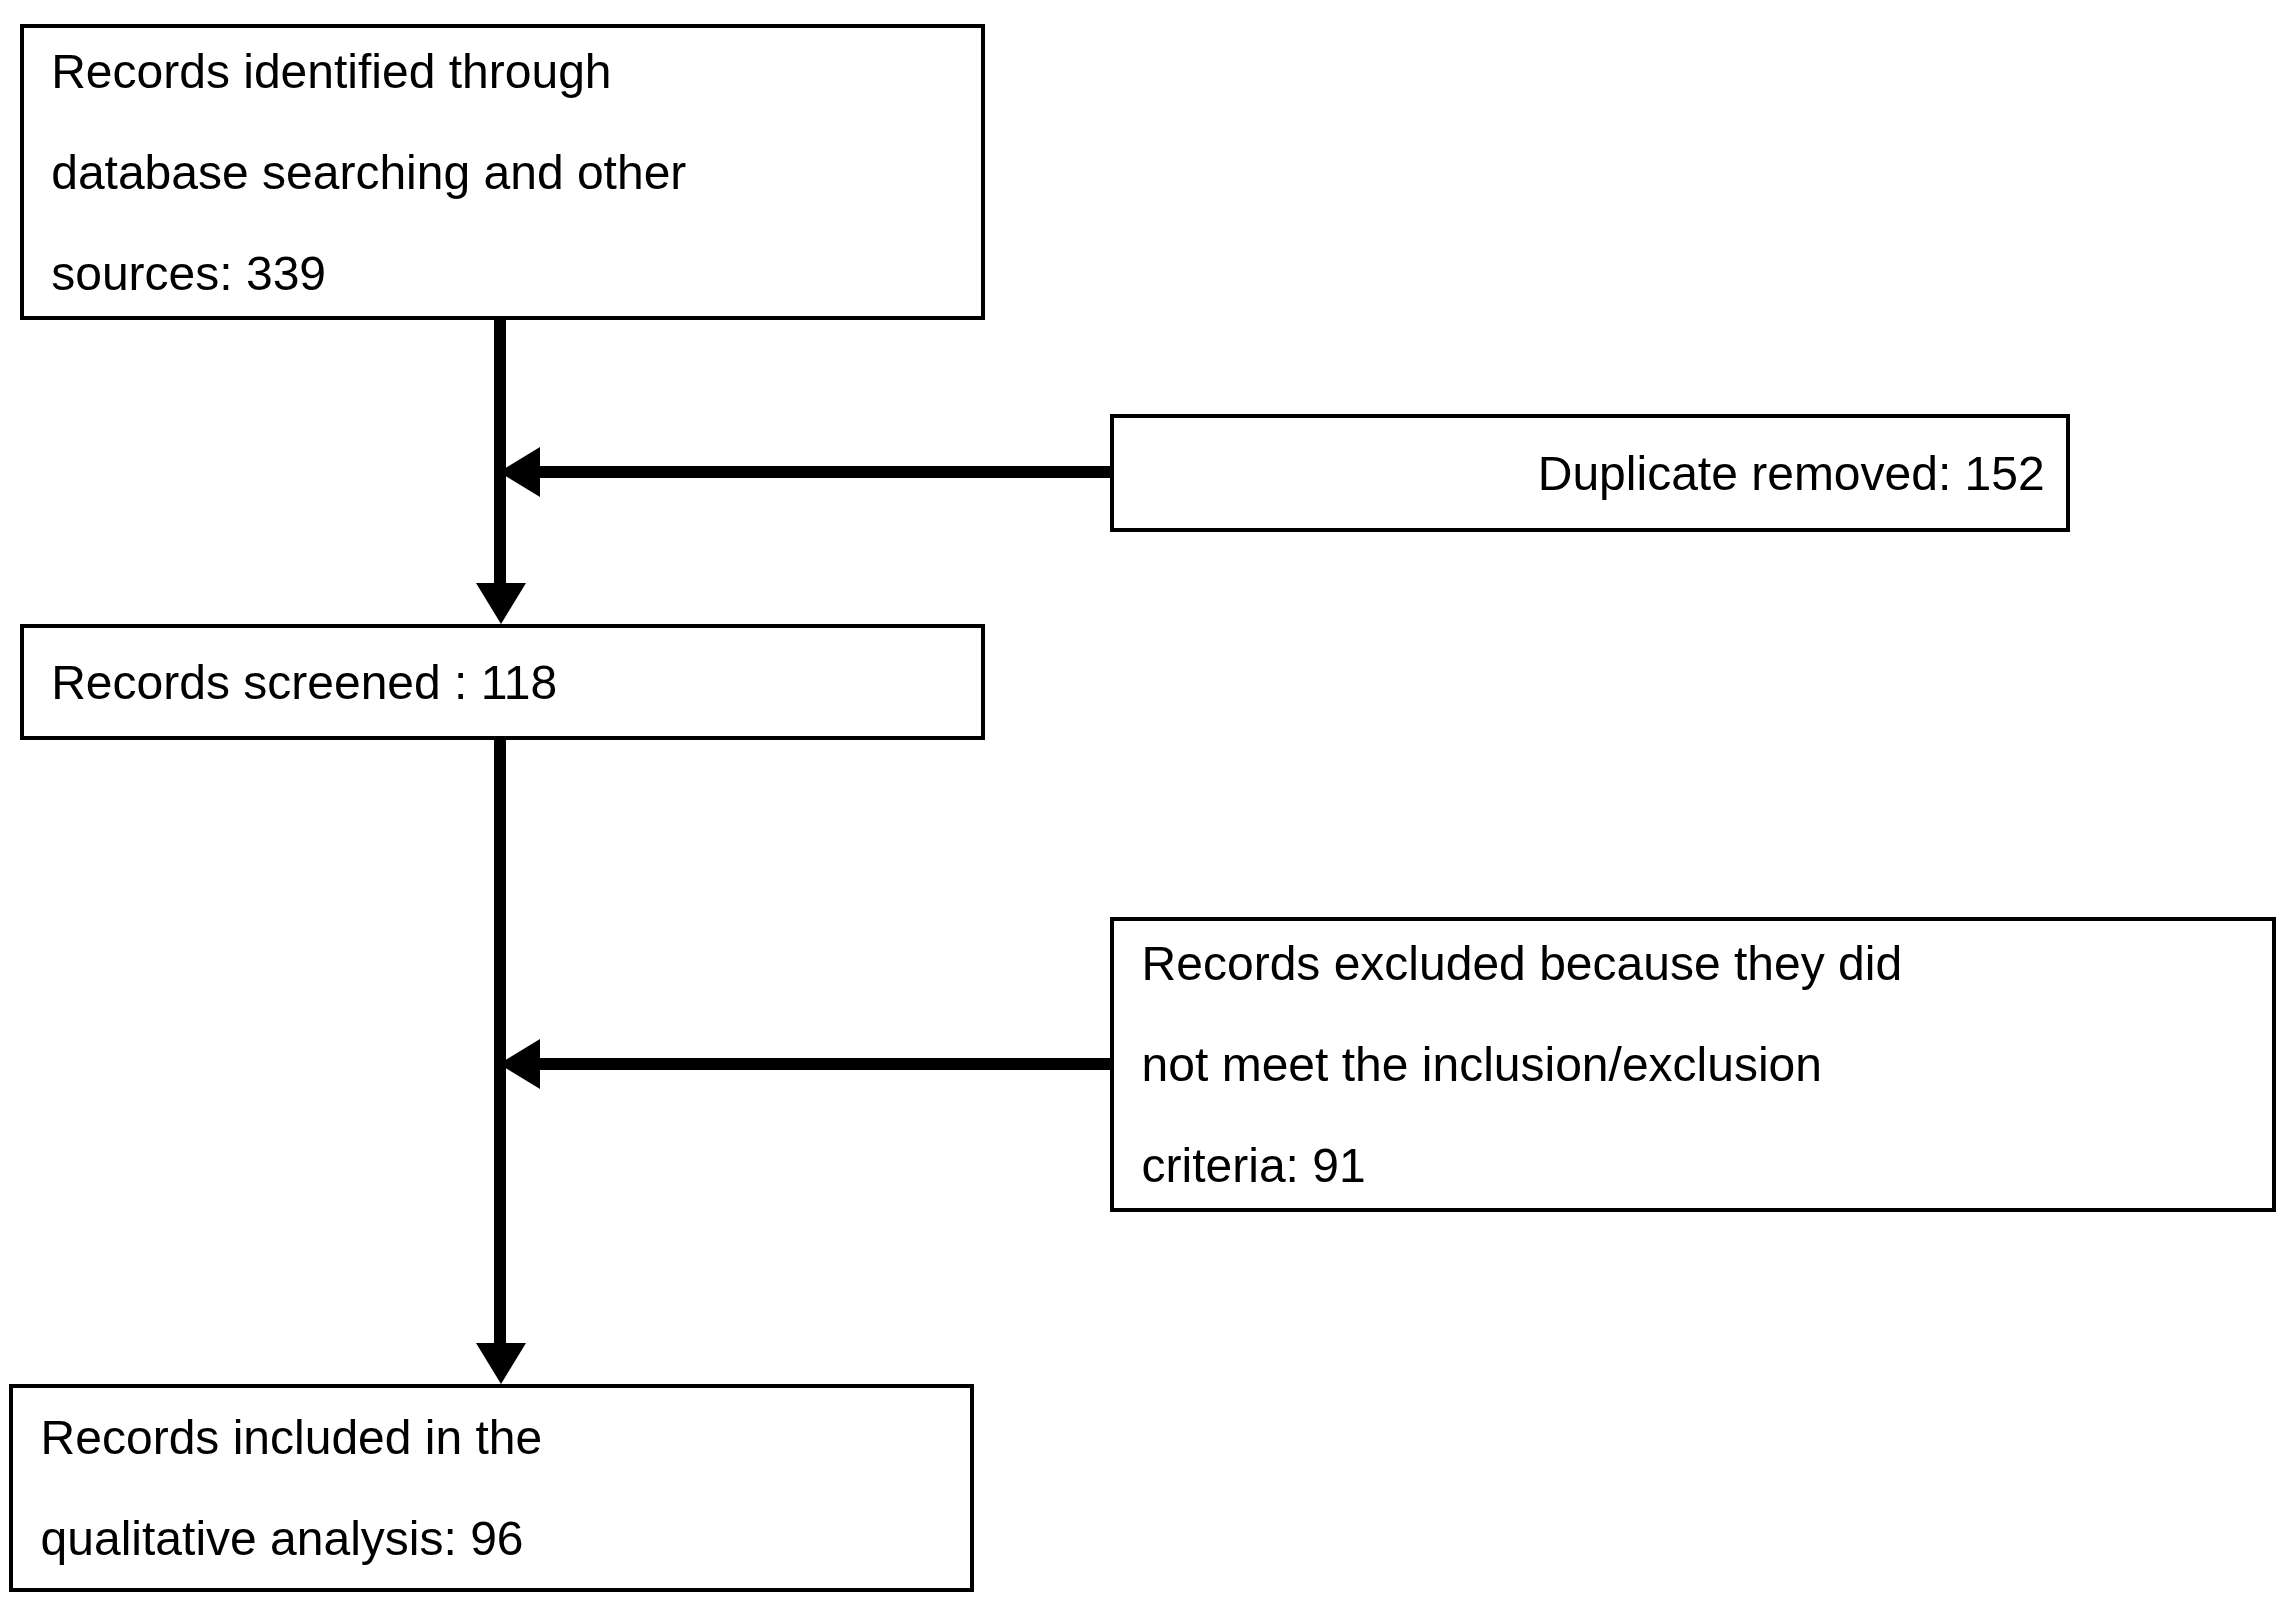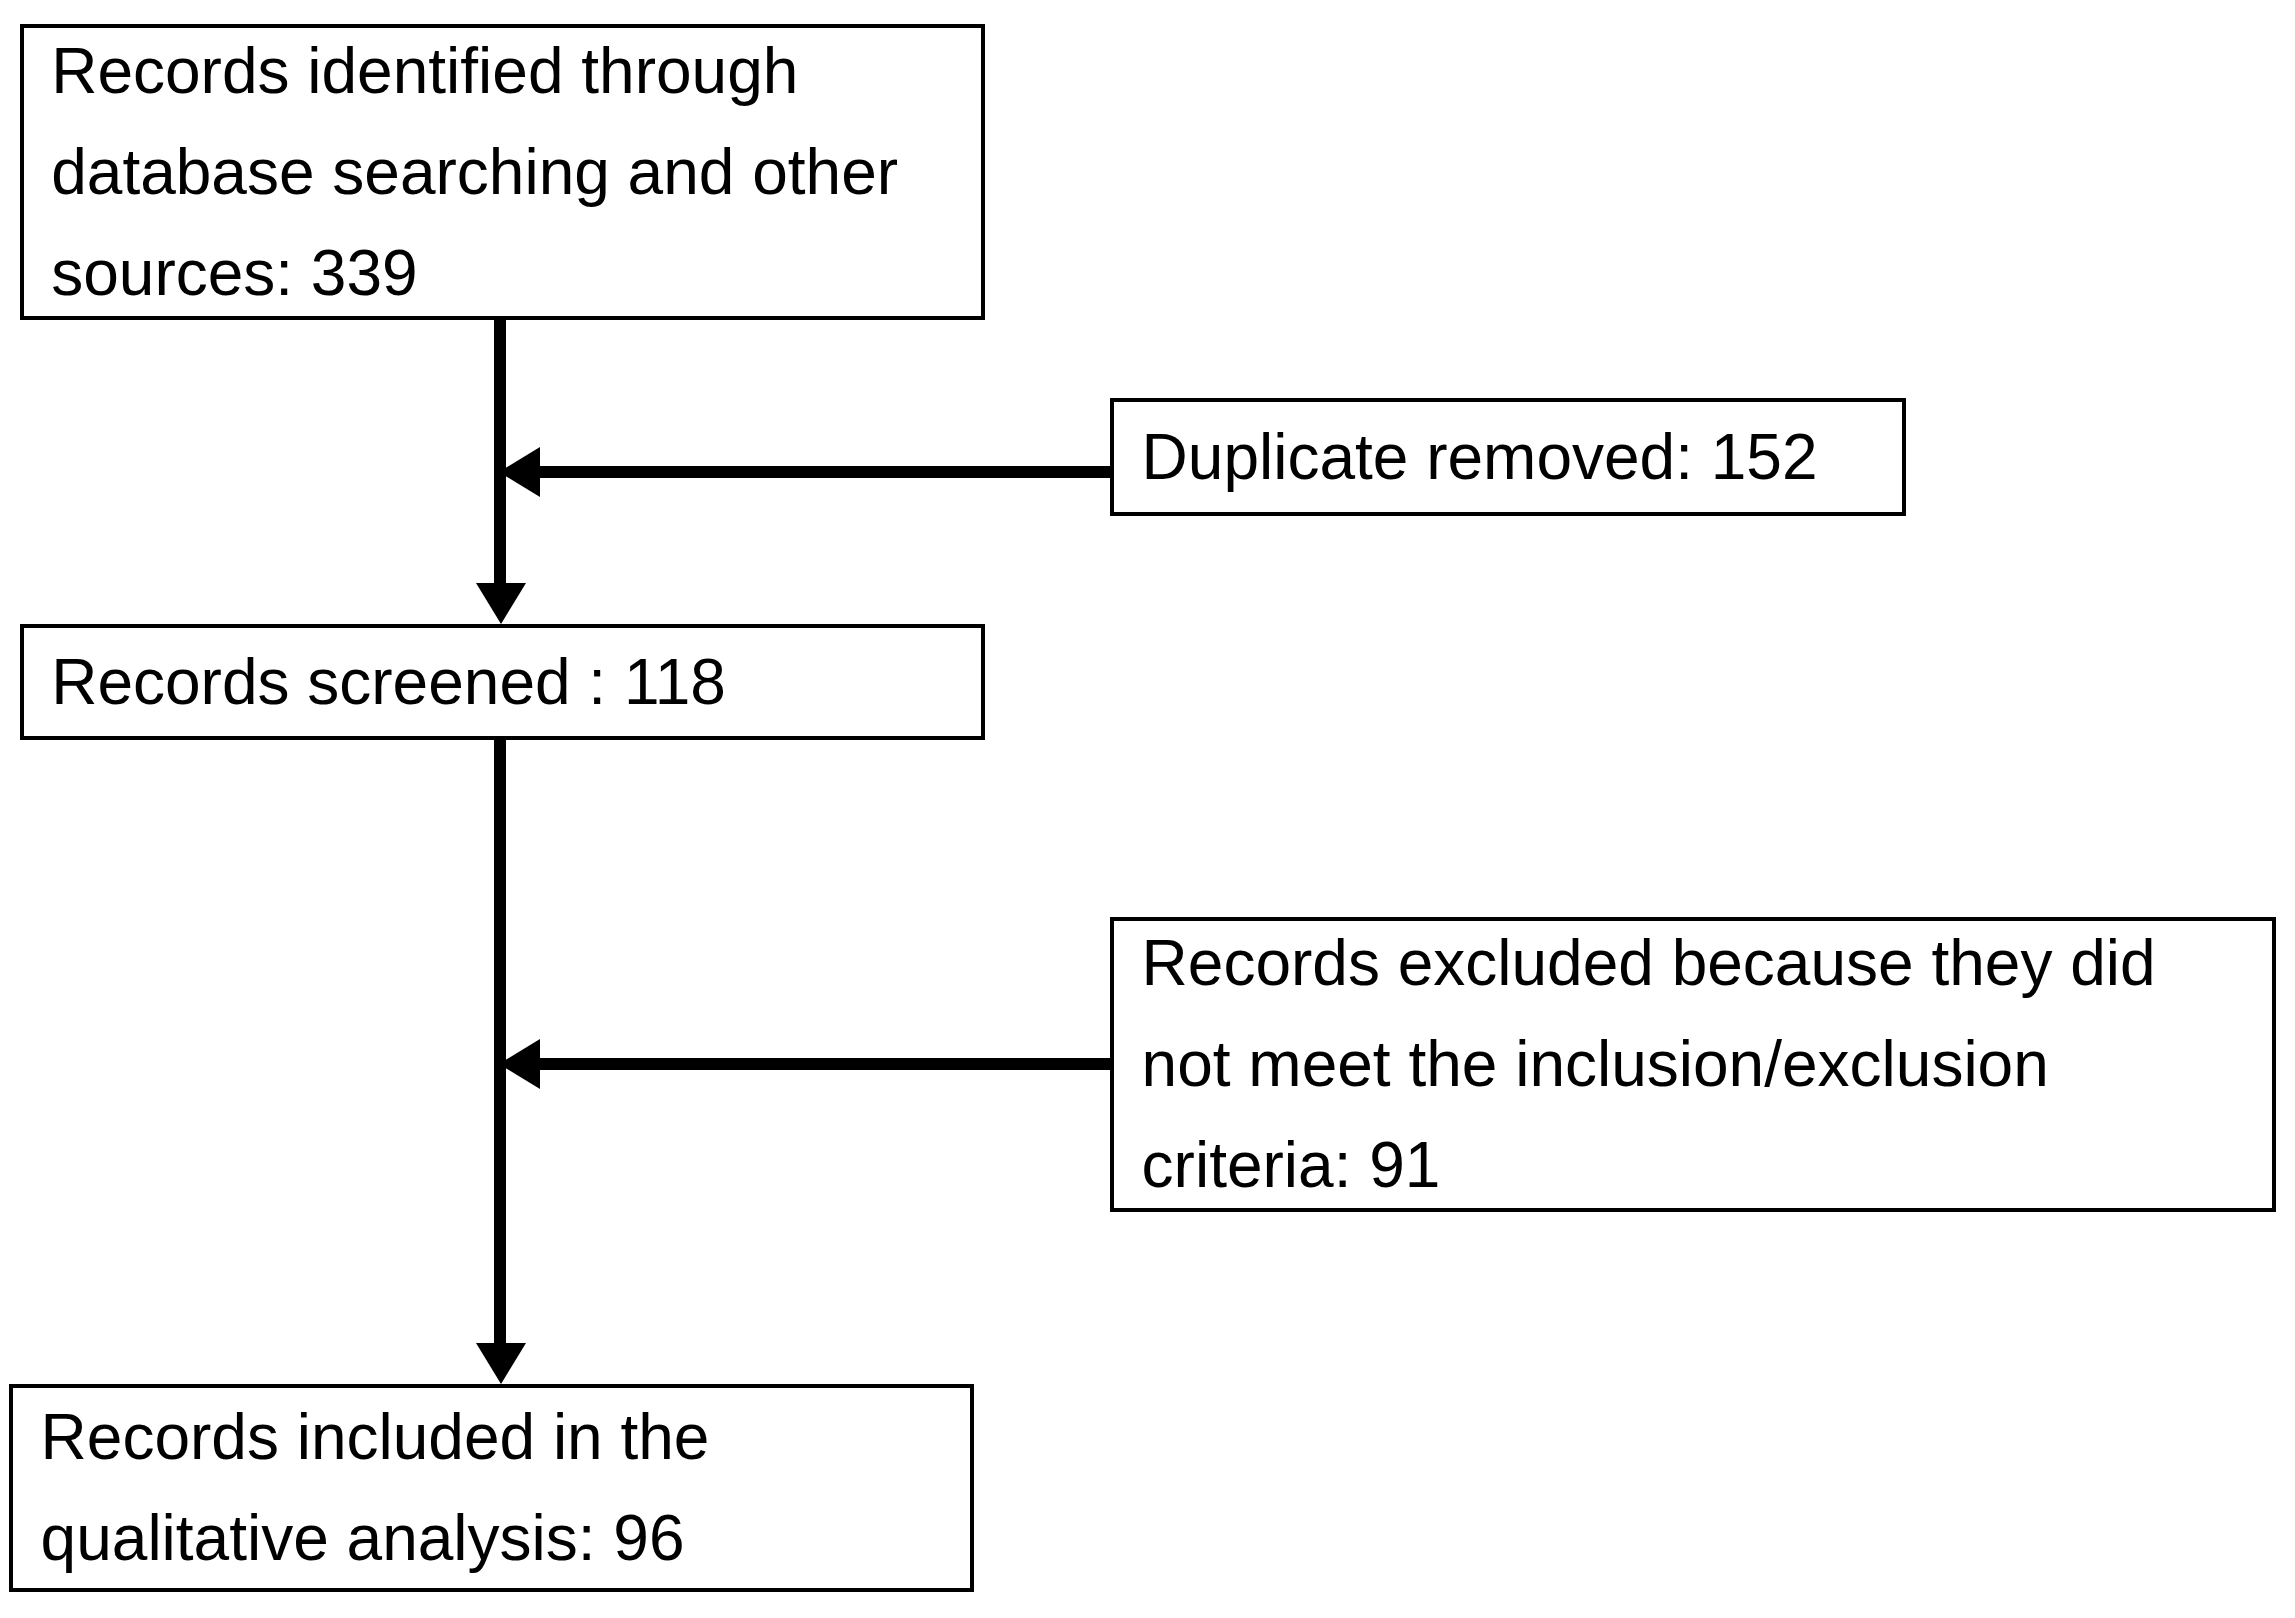--- a/index.html
+++ b/index.html
@@ -18,28 +18,28 @@
   .node {
     position: absolute;
     box-sizing: border-box;
     background: #ffffff;
     border: 4.4px solid #000000;
     display: flex;
     align-items: center;
     padding: 0 21.3px 0 27.6px;
   }
   .node .txt {
-    font-size: 64px;
+    font-size: 48px;
     line-height: 101px;
     white-space: pre;
     letter-spacing: 0;
   }
   
   #node-identified { left: 19.6px;   top: 24px;   width: 965px; height: 296px; }
-  #node-duplicates { left: 1110px; top: 398px;  width: 796px; height: 118px; }
+  #node-duplicates { left: 1110px; top: 414px;  width: 960px; height: 118px; justify-content: flex-end; }
   #node-screened   { left: 19.6px;   top: 624px;  width: 965px; height: 116px; }
   #node-excluded   { left: 1110px; top: 917px; width: 1166px; height: 295px; }
   #node-included   { left: 9px;   top: 1384px; width: 965px; height: 208px; }
 
   
   .stem-v {
     position: absolute;
     width: 12.4px;
     background: #000000;
   }

